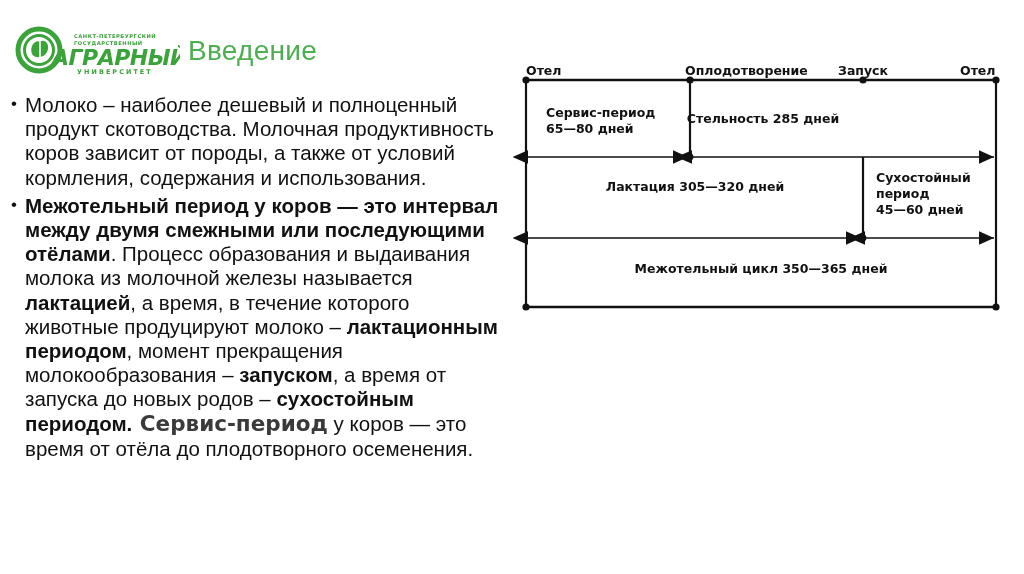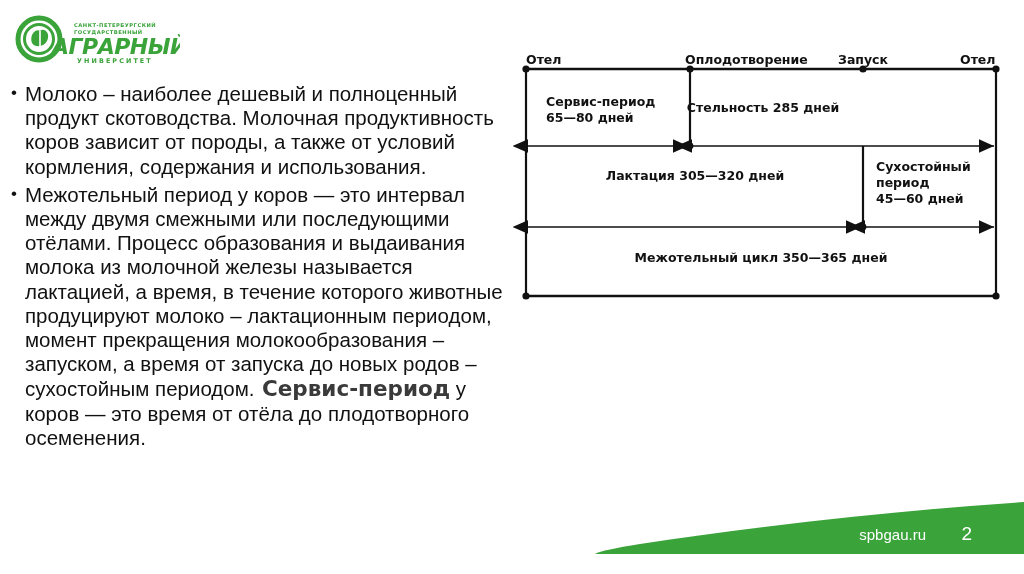--- a/index.html
+++ b/index.html
@@ -9,20 +9,21 @@
   }
   body {
     font-family: "Liberation Sans", sans-serif;
   }
   #slide {
     position: relative;
     width: 1024px;
     height: 554px;
     background: #ffffff;
     overflow: hidden;
+    margin-top: 11px;
   }
 
   
   #logo {
     position: absolute;
     left: 14px;
     top: 14px;
     width: 166px;
     height: 52px;
   }
@@ -58,21 +59,21 @@
     width: 21px;
     flex: 0 0 21px;
     text-align: left;
     padding-left: 7px;
     font-size: 17px;
     line-height: 1.35;
     box-sizing: border-box;
     color: #111111;
   }
   .bullet-body { flex: 1 1 auto; }
-  .bullet-body b { font-weight: normal; }
+  .bullet-body b { font-weight: bold; }
   .serif-emph {
     font-family: "DejaVu Sans", sans-serif;
     font-size: 21.5px;
     font-weight: bold;
     color: #3a3a3a;
   }
 
   
   #diagram {
     position: absolute;
@@ -129,20 +130,21 @@
         <path d="M18 29 C15 21, 22 14, 26 17 C30 13, 37 19, 33 27 C30 33, 21 34, 18 29 Z" fill="#3aa33a"></path>
         <path d="M26 17 L26 33" stroke="#ffffff" stroke-width="1.6"></path>
       </g>
       <text x="60" y="13" class="logo-micro" font-family="DejaVu Sans, sans-serif" font-size="5.2" font-weight="bold" letter-spacing="0.5" fill="#3aa33a">САНКТ-ПЕТЕРБУРГСКИЙ</text>
       <text x="60" y="20" font-family="DejaVu Sans, sans-serif" font-size="5.2" font-weight="bold" letter-spacing="0.5" fill="#3aa33a">ГОСУДАРСТВЕННЫЙ</text>
       <text x="38" y="40" font-family="DejaVu Sans, sans-serif" font-size="22" font-weight="bold" font-style="italic" letter-spacing="-0.5" fill="#3aa33a">АГРАРНЫЙ</text>
       <text x="63" y="49" font-family="DejaVu Sans, sans-serif" font-size="6.4" font-weight="bold" letter-spacing="2.1" fill="#3aa33a">УНИВЕРСИТЕТ</text>
     </svg>
   </div>
 
+  <div id="title">Введение</div>
 
   <div id="body-text">
 
     <div class="bullet-row">
       <div class="bullet-mark">•</div>
       <div class="bullet-body">
         <span>Молоко – наиболее дешевый и полноценный продукт скотоводства. Молочная продуктивность коров зависит от породы, а также от условий кормления, содержания и использования.</span>
       </div>
     </div>
 
@@ -200,21 +202,14 @@
       <circle cx="358" cy="187" r="3.4" fill="#111"></circle>
 
       <text x="256" y="222" class="dlabel dlabel-body" text-anchor="middle">Межотельный цикл 350—365 дней</text>
 
       <line x1="21" y1="256" x2="491" y2="256" stroke="#111" stroke-width="2.4"></line>
       <circle cx="21" cy="256" r="3.6" fill="#111"></circle>
       <circle cx="491" cy="256" r="3.6" fill="#111"></circle>
     </svg>
   </div>
 
-  <div id="footer">
-    <svg width="1024" height="62" viewBox="0 0 1024 62" xmlns="http://www.w3.org/2000/svg">
-      <path d="M1024,10 C900,18 760,34 640,52 C615,56 600,59 595,62 L1024,62 Z" fill="#3aa33a"></path>
-    </svg>
-    <div id="footer-site">spbgau.ru</div>
-    <div id="footer-page">2</div>
-  </div>
 
 </div>
 
 </body></html>

